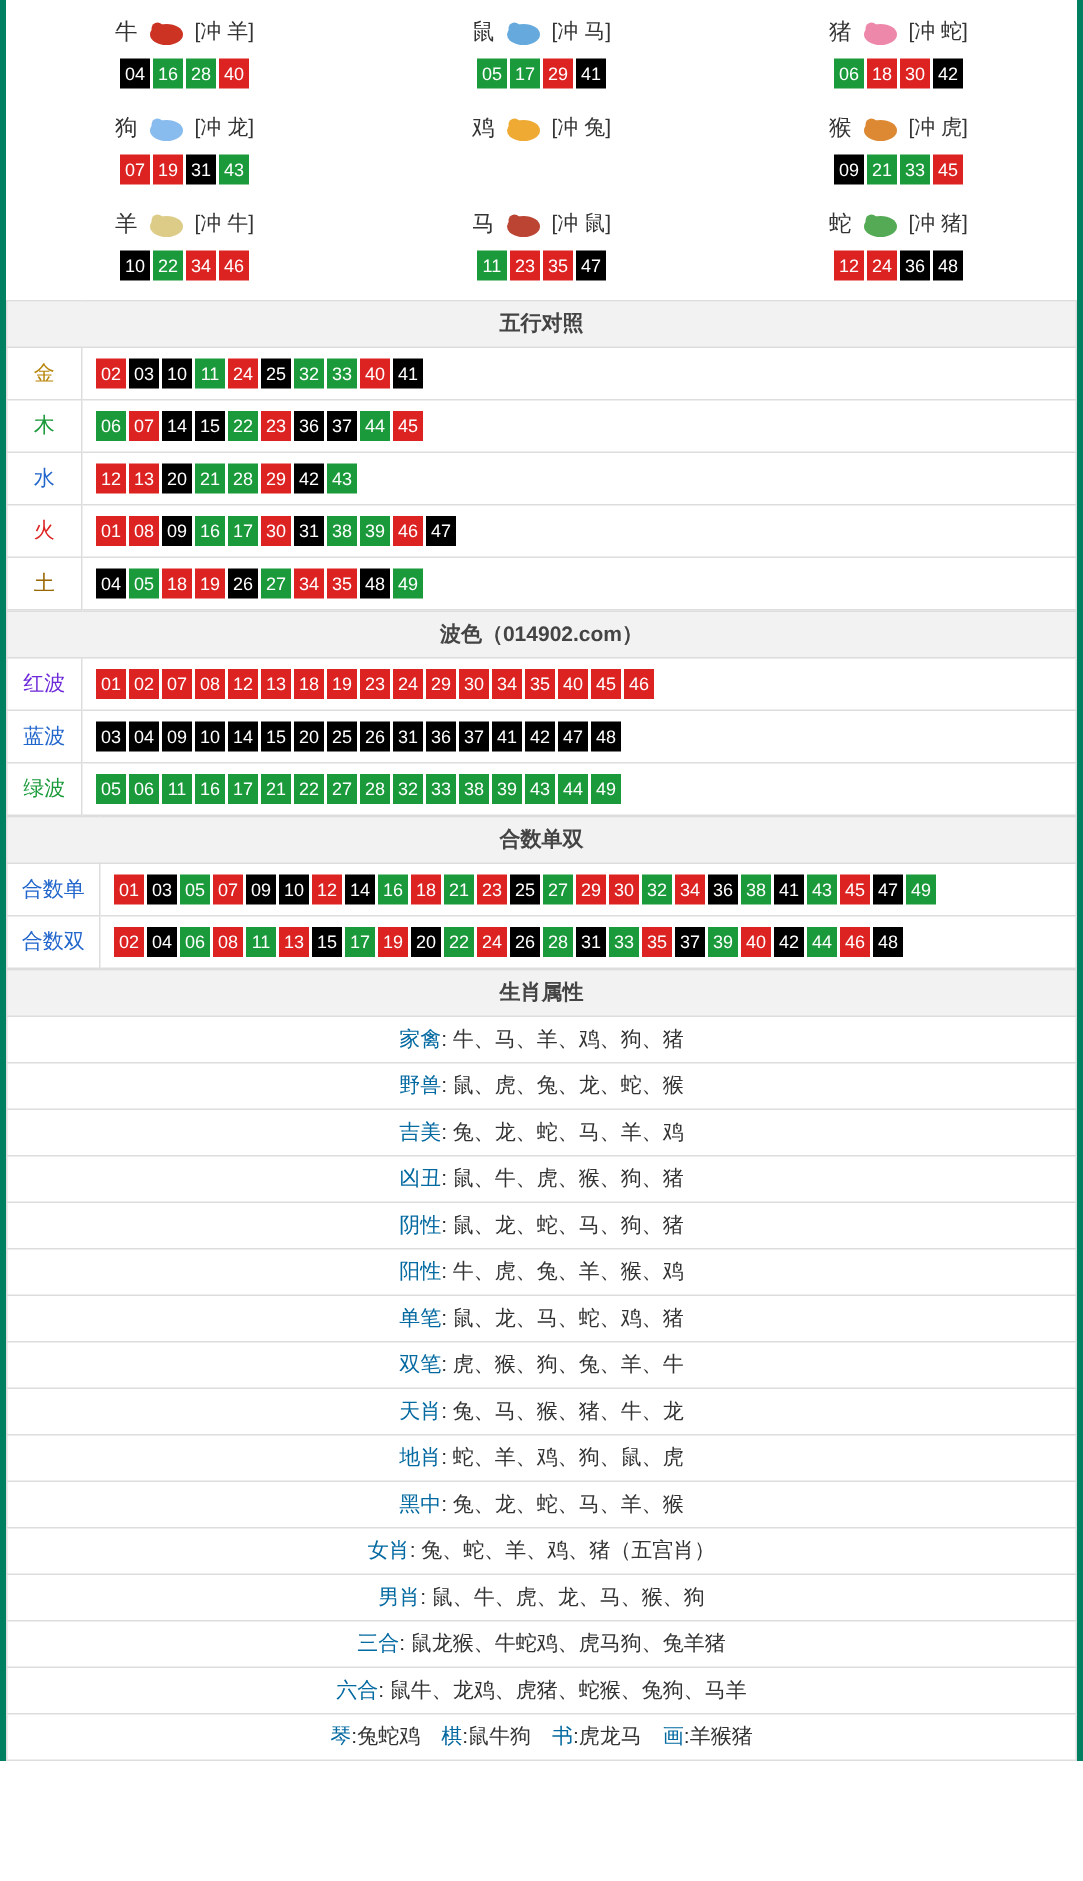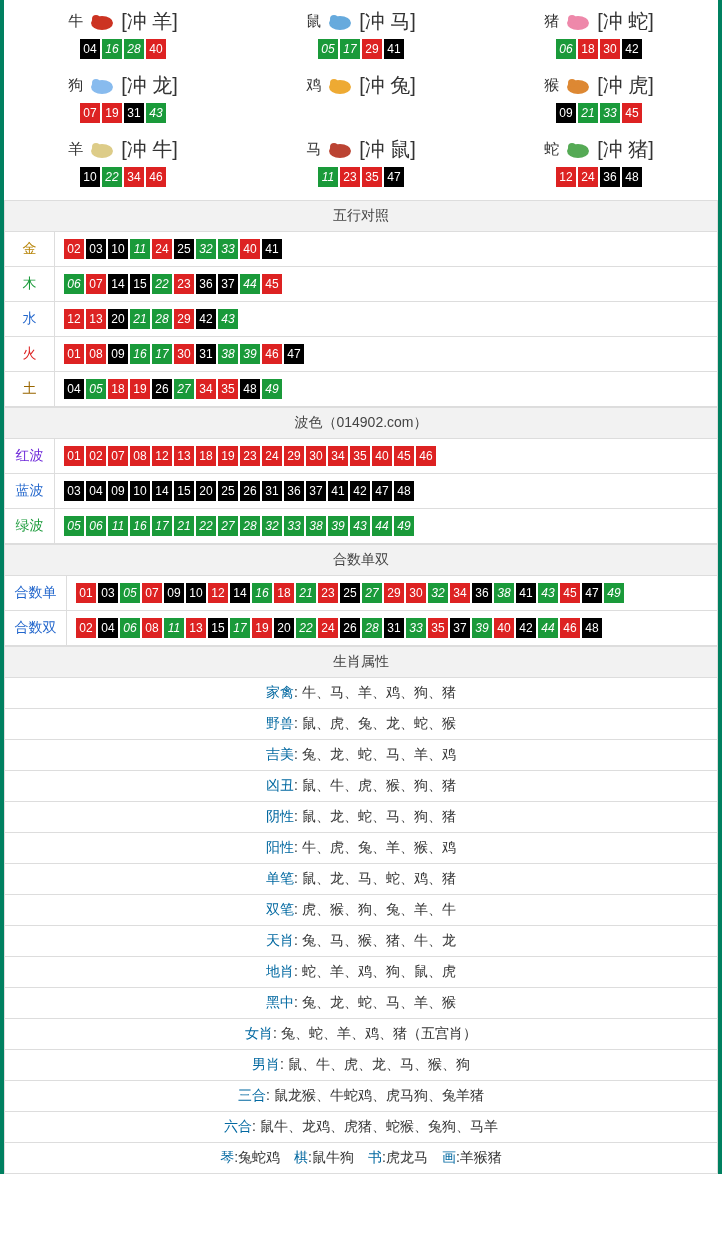--- a/index.html
+++ b/index.html
@@ -22,51 +22,51 @@
     flex-wrap: wrap;
     padding: 4px 0;
   }
   .zcell {
     width: 33.333%;
     text-align: center;
     padding: 4px 0 8px 0;
   }
   .zline1 { display:flex; align-items:center; justify-content:center; gap:2px; height:26px;}
   .zname { font-size:15px; }
-  .zconflict { font-size:20px; color:#333;}
+  .zconflict { font-size:14px; color:#333;}
   .zicon { display:inline-block; width:34px; height:22px;}
   .znums { margin-top:4px;}
   .num {
     display: inline-block;
     width: 20px;
     height: 20px;
     line-height: 20px;
     text-align: center;
     color: #fff;
     font-size: 12px;
     margin: 1px;
     vertical-align: middle;
   }
   .r { background:#d22; }
   .b { background:#000000; }
-  .g { background:#1a9a3a;font-style:italic; }
+  .g { background:#1a9a3a; }
 
   table.sec {
     width: 100%;
     border-collapse: collapse;
   }
   table.sec td, table.sec th {
     border: 1px solid #ddd;
     padding: 6px 8px;
     vertical-align: middle;
   }
   .sec-header {
     background: #f2f2f2;
     text-align: center;
-    font-weight: normal;
+    font-weight: bold;
     color:#444;
   }
   .rowlabel { width:50px; text-align:center; }
   .lbl-gold { color:#b8860b; }
   .lbl-wood { color:#1a9a3a; }
   .lbl-water { color:#2266cc; }
   .lbl-fire { color:#d22; }
   .lbl-earth { color:#996600; }
   .lbl-red { color:#6d28d9; }
   .lbl-blue { color:#2266cc; }

